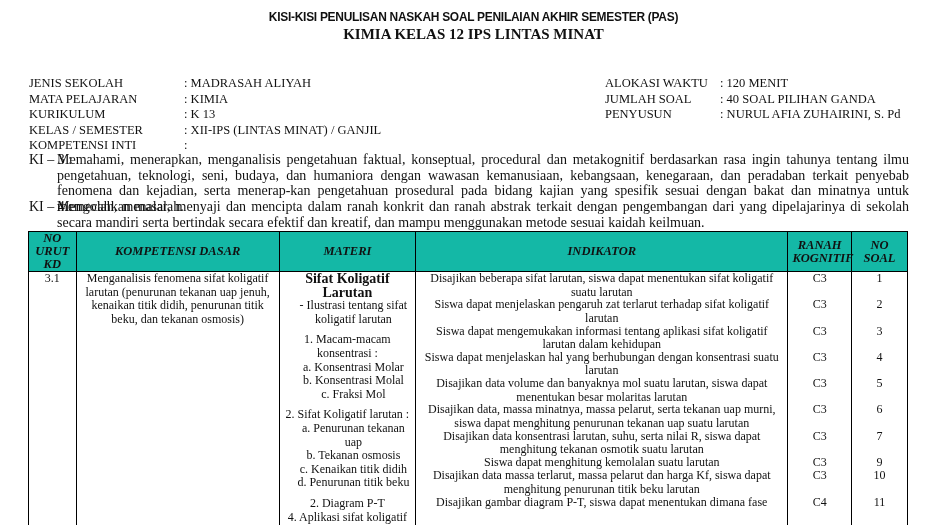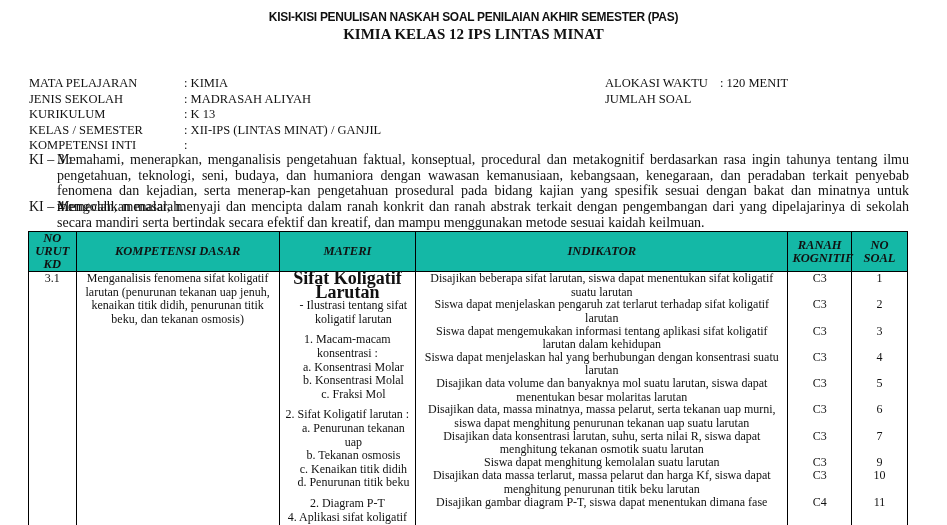--- a/index.html
+++ b/index.html
@@ -20,44 +20,44 @@
   table.grid { position:absolute; top:231px; left:28px; width:880px; border-collapse:collapse; font-size:12px; table-layout:fixed; }
   table.grid th, table.grid td { border:1px solid #000; vertical-align:top; padding:0 4px; }
   table.grid thead th { background:#14b8a6; font-style:italic; font-weight:bold; text-align:center; vertical-align:middle; line-height:13px; height:37px; font-size:12.5px; }
   table.grid tbody td { height:250px; line-height:13.6px;text-align:center; }
   .col-no { width:45px; }
   .col-kd { width:192px; }
   .col-mat { width:129px; }
   .col-ind { width:352px; }
   .col-ranah { width:60px; }
   .col-soal { width:53px; }
-  .mat-title { font-weight:bold; font-size:18px; }
+  .mat-title { font-weight:bold; font-size:14px; }
   .mat-line { padding-left:12px; }
   .mat-num { margin-top:7px; }
   .mat-sub { padding-left:12px; }
   .ind-item { height:26.3px; overflow:hidden; }
   .ind-item.short { height:13.3px; }
   .cell-center { text-align:center; }
   .vc-item { height:26.3px; display:flex; align-items:flex-start; justify-content:center; }
   .vc-item.short { height:13.3px; }
 </style>
 </head>
 <body>
 
 <div class="title1">KISI-KISI PENULISAN NASKAH SOAL PENILAIAN AKHIR SEMESTER (PAS)</div>
 <div class="title2">KIMIA KELAS 12 IPS LINTAS MINAT</div>
 
 <div class="info info-left">
   <div class="row">
+      <span class="lbl">JENIS SEKOLAH</span>
+      <span>: MADRASAH ALIYAH</span>
+    </div>
+  <div class="row">
       <span class="lbl">MATA PELAJARAN</span>
       <span>: KIMIA</span>
-    </div>
-  <div class="row">
-      <span class="lbl">JENIS SEKOLAH</span>
-      <span>: MADRASAH ALIYAH</span>
     </div>
   <div class="row">
       <span class="lbl">KURIKULUM</span>
       <span>: K 13</span>
     </div>
   <div class="row">
       <span class="lbl">KELAS / SEMESTER</span>
       <span>: XII-IPS (LINTAS MINAT) / GANJIL</span>
     </div>
   <div class="row">
@@ -66,20 +66,25 @@
     </div>
 </div>
 
 <div class="info info-right">
   <div class="row">
       <span class="lbl">ALOKASI WAKTU</span>
       <span>: 120 MENIT</span>
     </div>
   <div class="row">
       <span class="lbl">JUMLAH SOAL</span>
+      <span>: 40 SOAL PILIHAN GANDA</span>
+    </div>
+  <div class="row">
+      <span class="lbl">PENYUSUN</span>
+      <span>: NURUL AFIA ZUHAIRINI, S. Pd</span>
     </div>
 </div>
 
 <div class="ki ki3">
   <span class="code">KI – 3  :</span>
   <div class="txt">Memahami, menerapkan, menganalisis pengetahuan faktual, konseptual, procedural dan metakognitif berdasarkan rasa ingin tahunya tentang ilmu pengetahuan, teknologi, seni, budaya, dan humaniora dengan wawasan kemanusiaan, kebangsaan, kenegaraan, dan peradaban terkait penyebab fenomena dan kejadian, serta menerap-kan pengetahuan prosedural pada bidang kajian yang spesifik sesuai dengan bakat dan minatnya untuk memecahkan masalah.</div>
 </div>
 <div class="ki ki4">
   <span class="code">KI – 4  :</span>
   <div class="txt">Mengolah, menalar, menyaji dan mencipta dalam ranah konkrit dan ranah abstrak  terkait dengan pengembangan dari yang dipelajarinya di sekolah secara mandiri serta bertindak secara efektif dan kreatif, dan mampu menggunakan metode sesuai kaidah keilmuan.</div>

